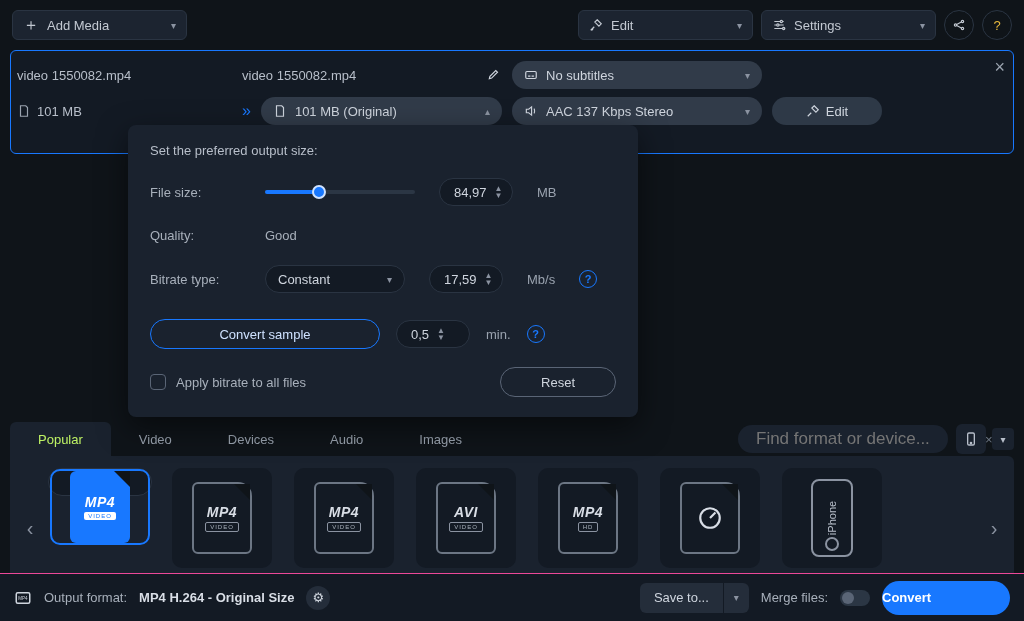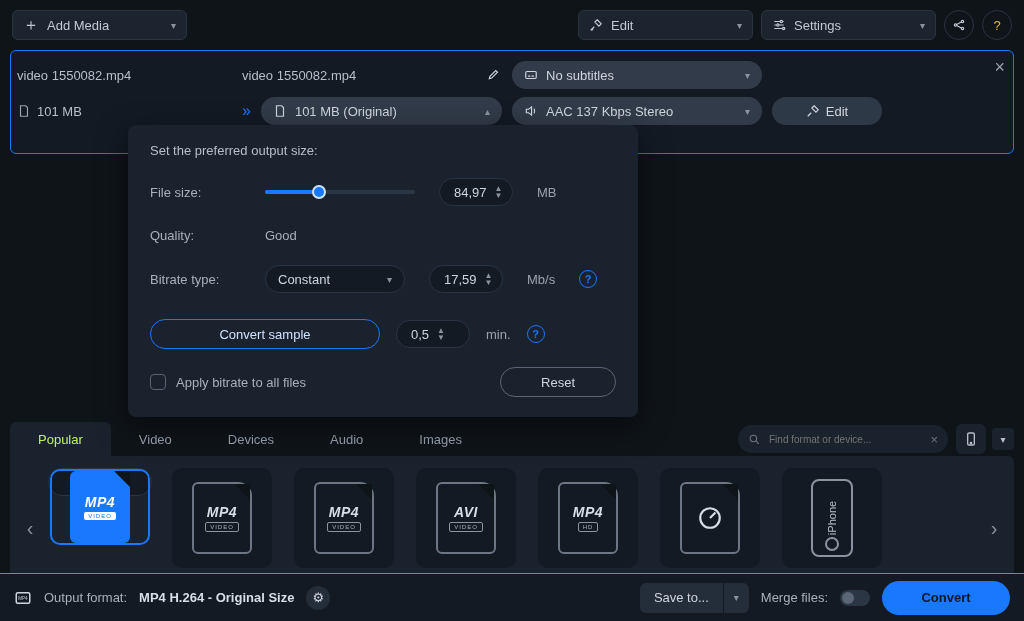--- a/index.html
+++ b/index.html
@@ -130,21 +130,21 @@
   padding: 0 28px; height: 34px; display: flex; align-items: center;
   color: #9aa3af; cursor: pointer; border-radius: 6px 6px 0 0;
 }
 .tab.active { background: #1a222e; color: #bef264; align-items: center; }
 .tabspace { flex: 1; }
 .searchpill {
   background: #1a222e; border-radius: 15px; height: 28px; width: 210px;
   display: flex; align-items: center; padding: 0 10px; gap: 8px; color: #6c7684;
 }
 .searchpill input {
-  background: transparent; border: none; outline: none; color: #14b8a6; flex: 1; font-size: 10px;
+  background: transparent; border: none; outline: none; color: #14b8a6; flex: 1; font-size: 17px;
 }
 .clearx { color: #6c7684; cursor: pointer; }
 .sqbtn {
   width: 30px; height: 30px; border-radius: 6px; display: flex; align-items: center; justify-content: center;
   background: #1a222e; margin-left: 8px; color: #b8bfca; cursor: pointer;
 }
 .collapse { width: 22px; height: 22px; border-radius: 4px; background: #1a222e; margin-left: 6px; display:flex;align-items:center;justify-content:center;color:#b8bfca; font-size:10px;}
 
 .carousel {
   background: #1a222e; margin: 0 10px; border-radius: 0 6px 6px 6px;
@@ -185,22 +185,22 @@
 .saveto {
   background: #242d3a; border-radius: 6px; height: 30px; display: flex; align-items: center;
 }
 .saveto .main { padding: 0 14px; color: #cfd5de; }
 .saveto .dd { width: 26px; border-left: 1px solid #131a24; display:flex;align-items:center;justify-content:center; height: 100%;}
 .toggle {
   width: 30px; height: 16px; background: #2b3644; border-radius: 8px; position: relative;
 }
 .toggle::after { content:""; width: 12px; height:12px; background:#5a6576; border-radius:50%; position:absolute; top:2px; left:2px;}
 .convertbtn {
-  background: #1878ff; color: #0f172a; font-weight: 700; height: 34px; width: 128px;
-  border-radius: 17px; display:flex;align-items:center;justify-content:center; cursor:pointer;
+  background: #1878ff; color: #ffffff; font-weight: 700; height: 34px; width: 128px;
+  border-radius: 17px; display:flex;align-items:center;justify-content:flex-start; cursor:pointer;
 }
 
 .chev { font-size: 10px; color: #8b93a1; }
 svg { display: block; }
 </style>
 </head>
 <body>
 
 <div class="topbar">
   <div class="btn-drop wide">

